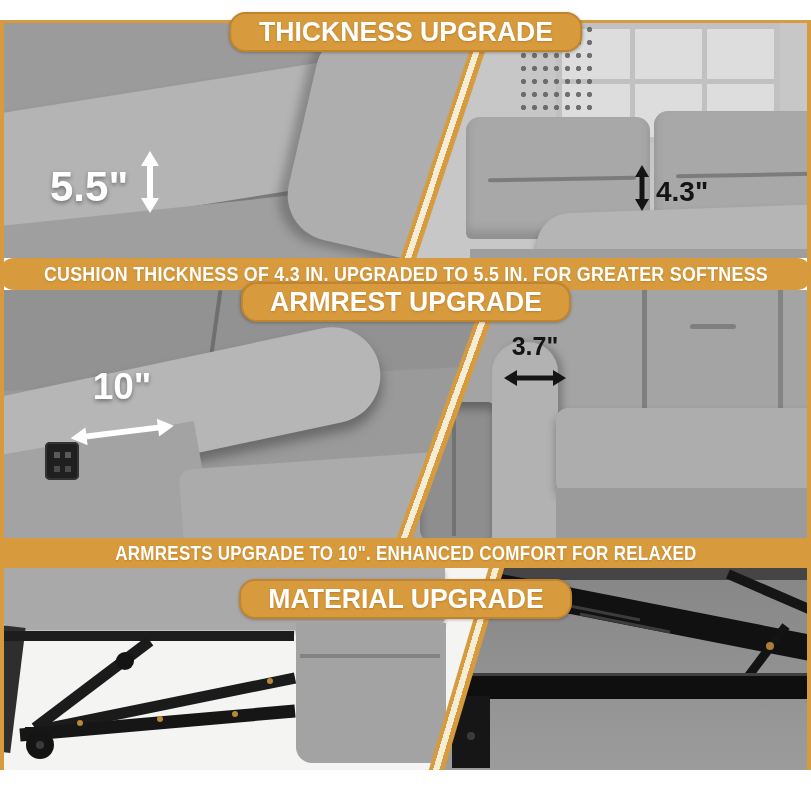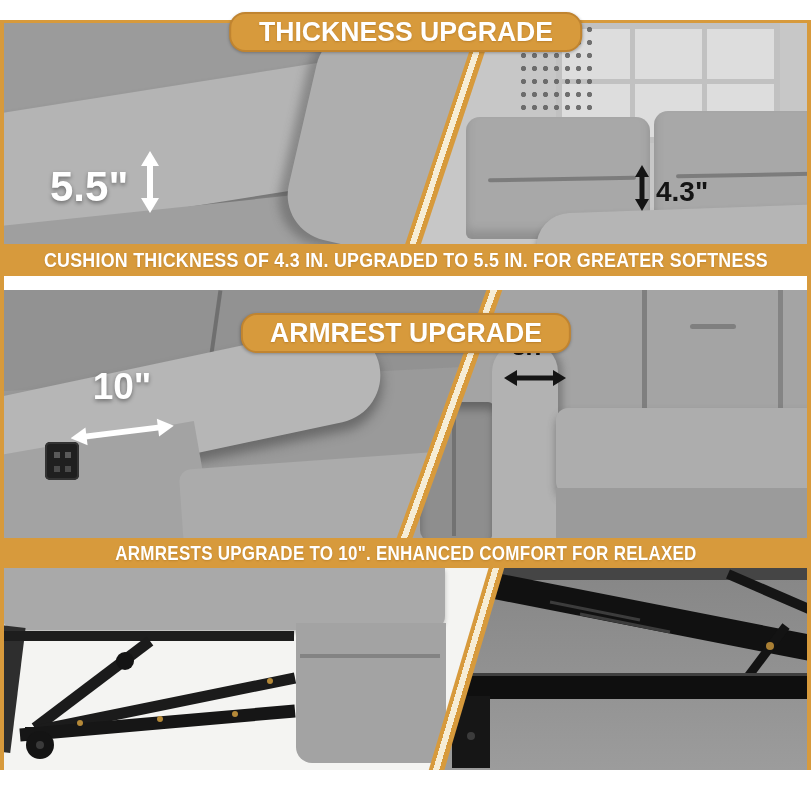--- a/index.html
+++ b/index.html
@@ -15,30 +15,30 @@
 
   .photo-row{position:absolute;left:0;width:811px;overflow:hidden;background:#a5a5a5;}
   .row1{top:23px;height:235px;}
   .row2{top:290px;height:248px;}
   .row3{top:568px;height:202px;}
 
   .caption{position:absolute;left:0;width:811px;background:var(--accent);display:flex;
            align-items:center;justify-content:center;color:#fff;font-weight:bold;z-index:9;}
   .caption span{display:inline-block;transform:scaleX(.85);white-space:nowrap;letter-spacing:.3px;
                 text-shadow:0 1px 2px rgba(120,70,0,.25);}
-  .cap1{top:244px;height:32px;font-size:21px;}
+  .cap1{top:258px;height:32px;font-size:21px;border-radius:14px;}
   .cap2{top:538px;height:30px;font-size:20px;}
   .cap3{top:770px;height:30px;font-size:20px;}
 
   .badge{position:absolute;left:50%;transform:translateX(-50%);background:var(--accent);
          border:2px solid var(--accent-dark);border-radius:16px;height:36px;display:flex;
          align-items:center;padding:0 20px;z-index:10;box-shadow:0 1px 3px rgba(0,0,0,.25);}
   .badge span{display:inline-block;transform:scaleX(.95);color:#fff;font-weight:bold;
               font-size:28px;white-space:nowrap;text-shadow:0 1px 2px rgba(120,70,0,.3);}
-  .b1{top:2px;margin-top:10px;} .b2{top:313px;} .b3{top:579px;}
+  .b1{top:2px;margin-top:10px;} .b2{top:282px;} .b3{top:579px;}
 
   
   .divider{position:absolute;width:15px;top:-16px;bottom:-16px;z-index:6;
            background:linear-gradient(90deg,var(--accent) 0 4px,var(--cream) 4px 10px,var(--accent) 10px 15px);}
   .d1{left:440px;transform:rotate(18.4deg);}
   .d2{left:442px;transform:rotate(19.9deg);}
   .d3{left:459px;transform:rotate(16.5deg);}
 
   
   .photo{position:absolute;inset:0;}
@@ -277,17 +277,20 @@
         <line x1="356" y1="58" x2="308" y2="122" stroke="#131313" stroke-width="9"></line>
         <rect x="0" y="105" width="381" height="26" fill="#0f0f0f"></rect>
         <rect x="0" y="105" width="381" height="3" fill="#3f3f3f"></rect>
         <rect x="22" y="128" width="38" height="72" fill="#161616"></rect>
         <circle cx="41" cy="168" r="4" fill="#3b3b3b"></circle>
         <circle cx="340" cy="78" r="4" fill="#a97f34"></circle>
       </svg>
     </div>
     <div class="divider d3"></div>
   </section>
+  <div class="badge b3">
+    <span>MATERIAL UPGRADE</span>
+  </div>
 
   <div class="edge l"></div>
   <div class="edge r"></div>
 
 </div>
 
 </body></html>

